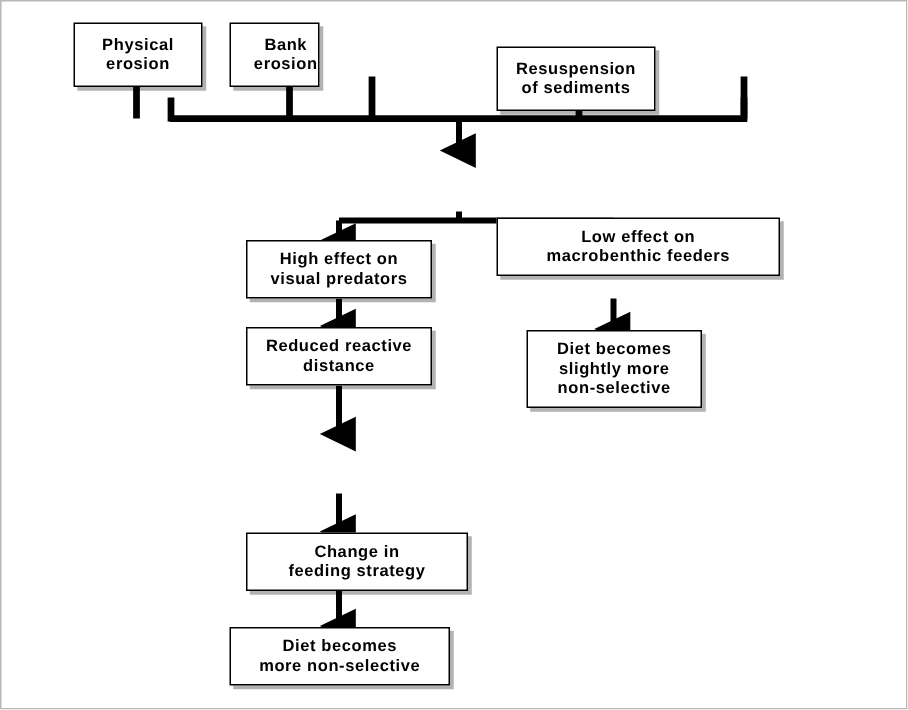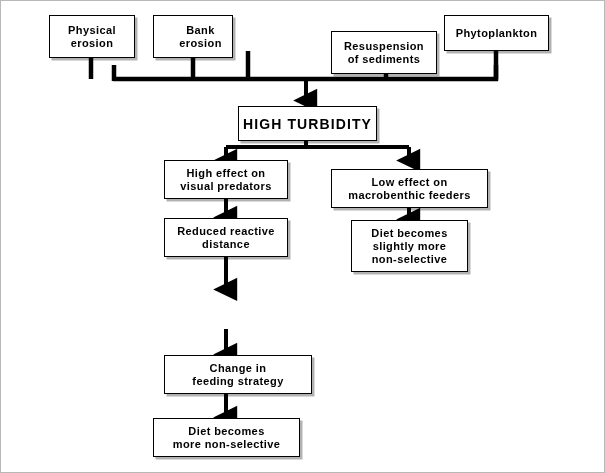--- a/index.html
+++ b/index.html
@@ -91,38 +91,32 @@
     <line x1="225" y1="392" x2="225" y2="416" stroke="#000" stroke-width="4" marker-end="url(#arrowhead)"></line>
 
     <line x1="408" y1="198" x2="408" y2="218" stroke="#000" stroke-width="4" marker-end="url(#arrowhead)"></line>
   </svg>
 
   <div class="node-box" style="left:48px;  top:14px;  width:86px;  height:43px;">
     <span class="node-label">Physical
 erosion</span>
   </div>
 
-  <div class="node-box" style="left:152px; top:14px;  width:80px;  height:43px;padding-left:15px;">
+  <div class="node-box" style="left:152px; top:14px;  width:60px;  height:43px;padding-left:15px;">
     <span class="node-label">Bank
 erosion</span>
   </div>
 
 
   <div class="node-box" style="left:330px; top:30px;  width:106px; height:43px;">
     <span class="node-label">Resuspension
 of sediments</span>
   </div>
 
-  <div class="node-box" style="left:443px; top:14px;  width:105px; height:36px;">
-    <span class="node-label">Phytoplankton</span>
-  </div>
 
-  <div class="node-box" style="left:237px; top:105px; width:139px; height:35px;">
-    <span class="node-label big">HIGH TURBIDITY</span>
-  </div>
 
   <div class="node-box" style="left:163px; top:159px; width:124px; height:39px;">
     <span class="node-label">High effect on
 visual predators</span>
   </div>
 
   <div class="node-box" style="left:163px; top:217px; width:124px; height:39px;">
     <span class="node-label">Reduced reactive
 distance</span>
   </div>
@@ -131,21 +125,21 @@
   <div class="node-box" style="left:163px; top:354px; width:148px; height:39px;">
     <span class="node-label">Change in
 feeding strategy</span>
   </div>
 
   <div class="node-box" style="left:152px; top:417px; width:147px; height:39px;">
     <span class="node-label">Diet becomes
 more non-selective</span>
   </div>
 
-  <div class="node-box" style="left:330px; top:168px; width:157px; height:39px;">
+  <div class="node-box" style="left:330px; top:144px; width:189px; height:39px;">
     <span class="node-label">Low effect on
 macrobenthic feeders</span>
   </div>
 
   <div class="node-box" style="left:350px; top:219px; width:117px; height:52px;">
     <span class="node-label">Diet becomes
 slightly more
 non-selective</span>
   </div>
 

